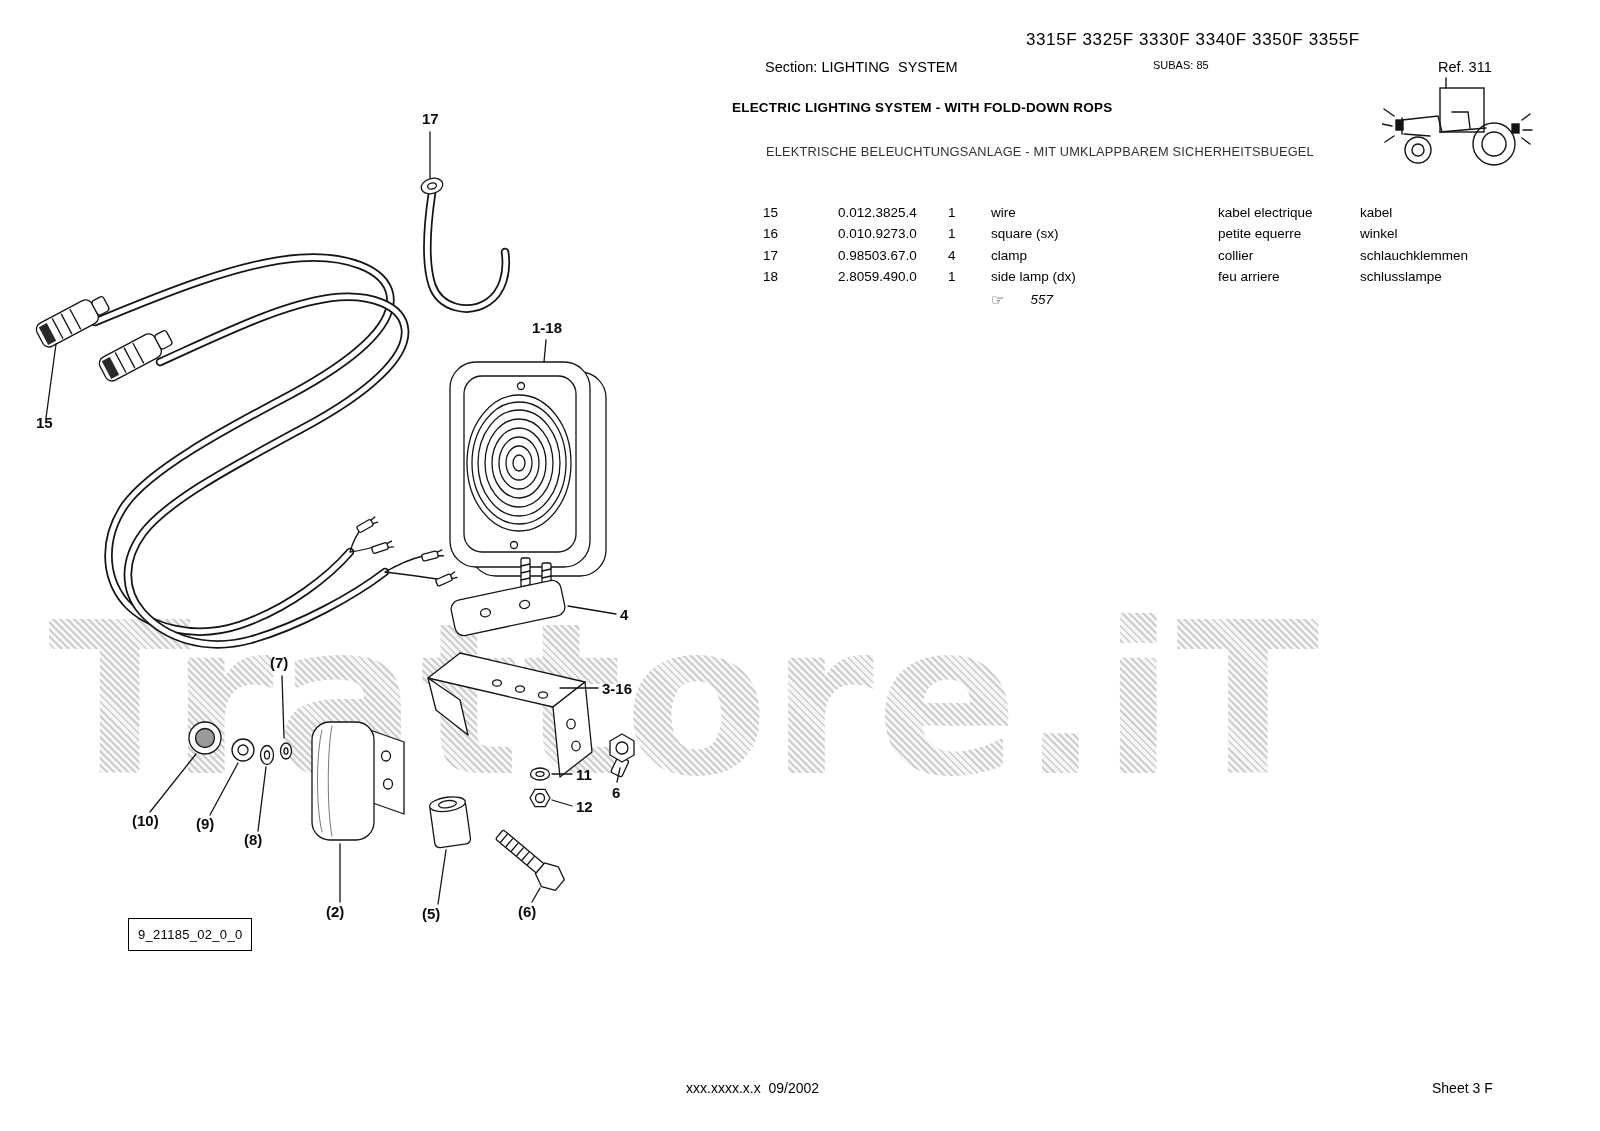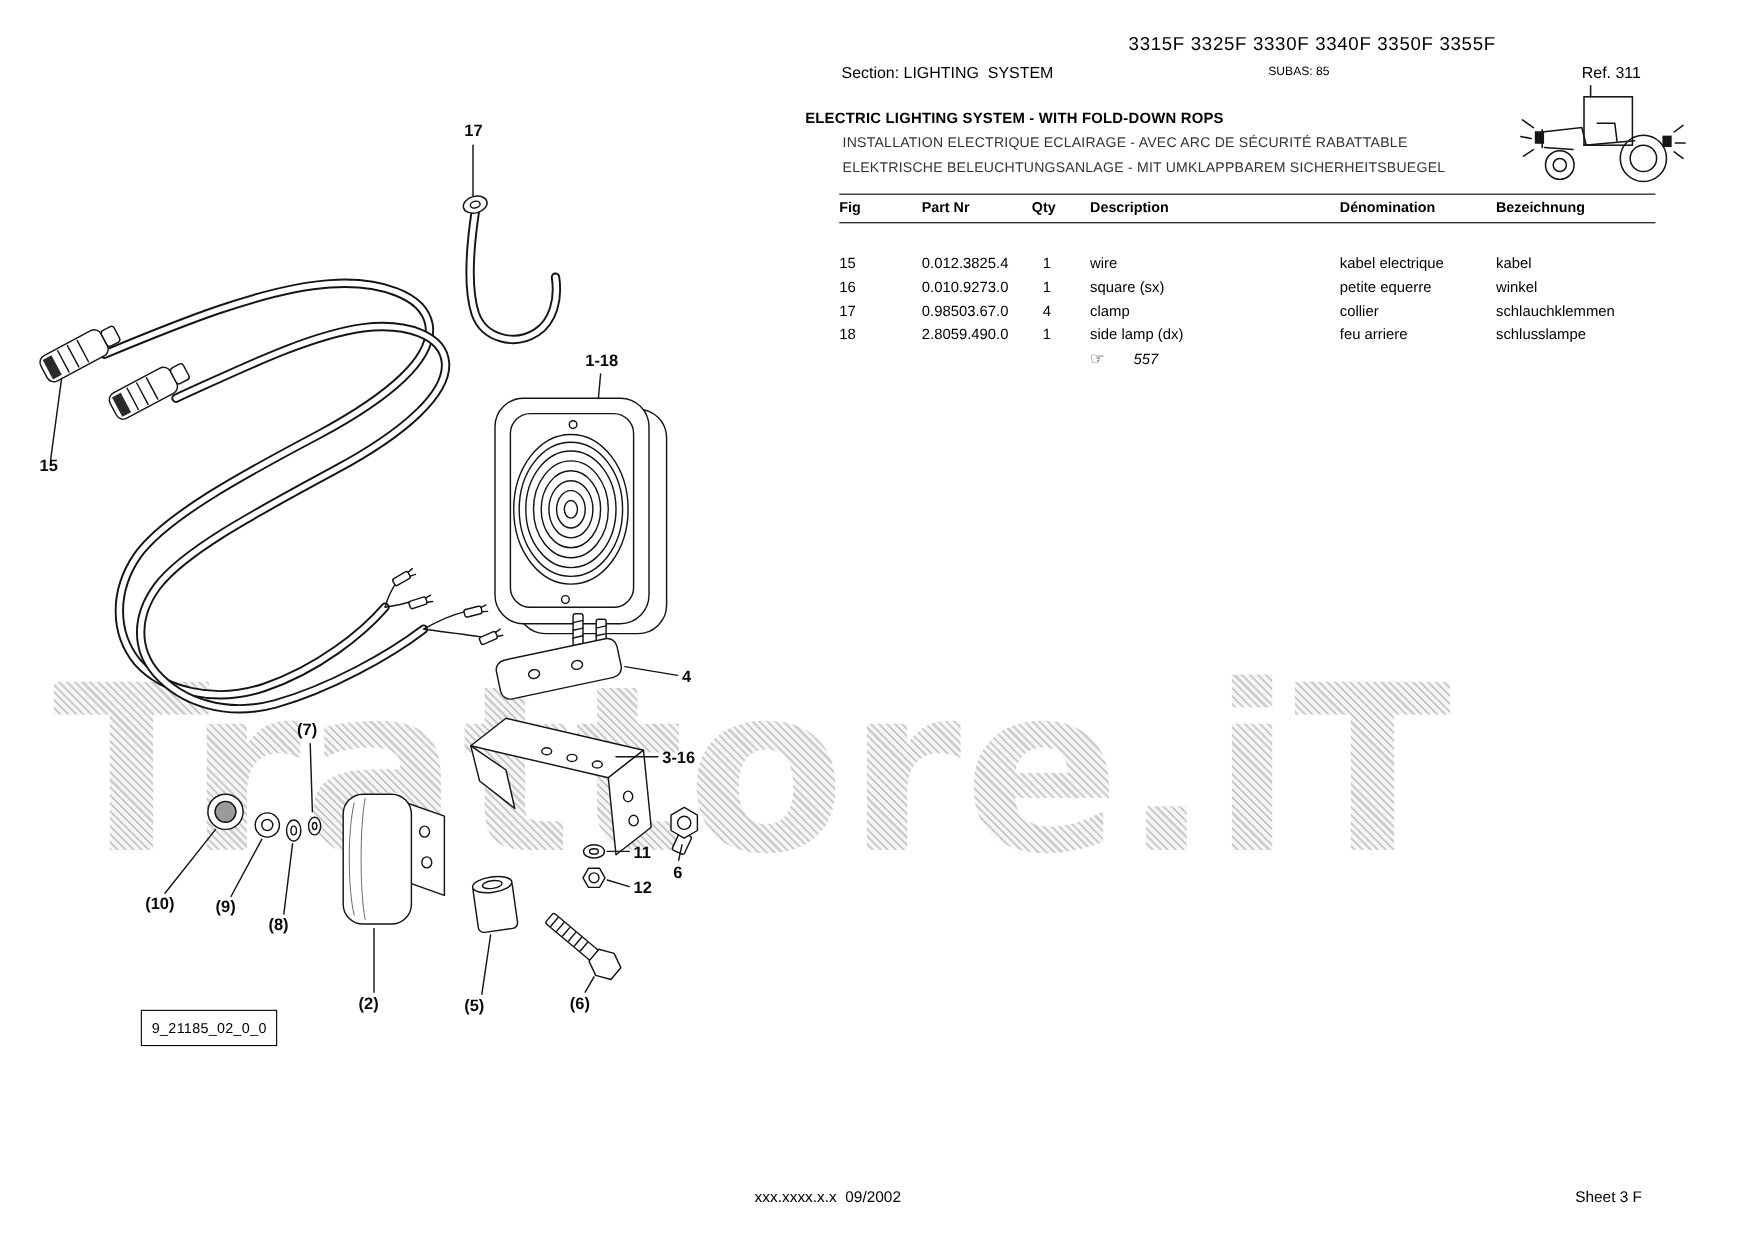--- a/index.html
+++ b/index.html
@@ -69,21 +69,20 @@
 <div class="page">
 
   <div class="watermark">Trattore.iT</div>
 
   <div class="models">3315F 3325F 3330F 3340F 3350F 3355F</div>
   <div class="section">Section: LIGHTING  SYSTEM</div>
   <div class="subas">SUBAS: 85</div>
   <div class="ref">Ref. 311</div>
 
   <div class="title-en">ELECTRIC LIGHTING SYSTEM - WITH FOLD-DOWN ROPS</div>
-  <div class="title-fr">INSTALLATION ELECTRIQUE ECLAIRAGE - AVEC ARC DE SÉCURITÉ RABATTABLE</div>
   <div class="title-de">ELEKTRISCHE BELEUCHTUNGSANLAGE - MIT UMKLAPPBAREM SICHERHEITSBUEGEL</div>
 
   <svg class="tractor" width="152" height="95" viewBox="0 0 152 95">
     <g stroke="#141414" stroke-width="1.4" fill="none" stroke-linecap="round">
       <line x1="12" y1="40" x2="2" y2="33"></line>
         <line x1="10" y1="50" x2="0" y2="48"></line>
         <line x1="12" y1="60" x2="3" y2="66"></line>
       <rect x="14" y="44" width="7" height="10" fill="#141414"></rect>
       <path d="M20,42 L20,58 M20,44 L56,40 L60,56"></path>
       <circle cx="36" cy="74" r="13"></circle>
@@ -95,28 +94,20 @@
       <circle cx="112" cy="68" r="21"></circle>
         <circle cx="112" cy="68" r="12"></circle>
       <rect x="130" y="48" width="7" height="9" fill="#141414"></rect>
       <line x1="140" y1="44" x2="148" y2="38"></line>
         <line x1="141" y1="54" x2="150" y2="54"></line>
         <line x1="140" y1="62" x2="148" y2="68"></line>
     </g>
   </svg>
 
   <div class="parts-table">
-    <div class="thead">
-      <span class="th">Fig</span>
-      <span class="th">Part Nr</span>
-      <span class="th">Qty</span>
-      <span class="th">Description</span>
-      <span class="th">Dénomination</span>
-      <span class="th">Bezeichnung</span>
-    </div>
     <div class="tbody">
       <div class="trow">
         <span class="td">15</span>
         <span class="td">0.012.3825.4</span>
         <span class="td qty">1</span>
         <span class="td">wire</span>
         <span class="td">kabel electrique</span>
         <span class="td">kabel</span>
       </div>
       <div class="trow">

